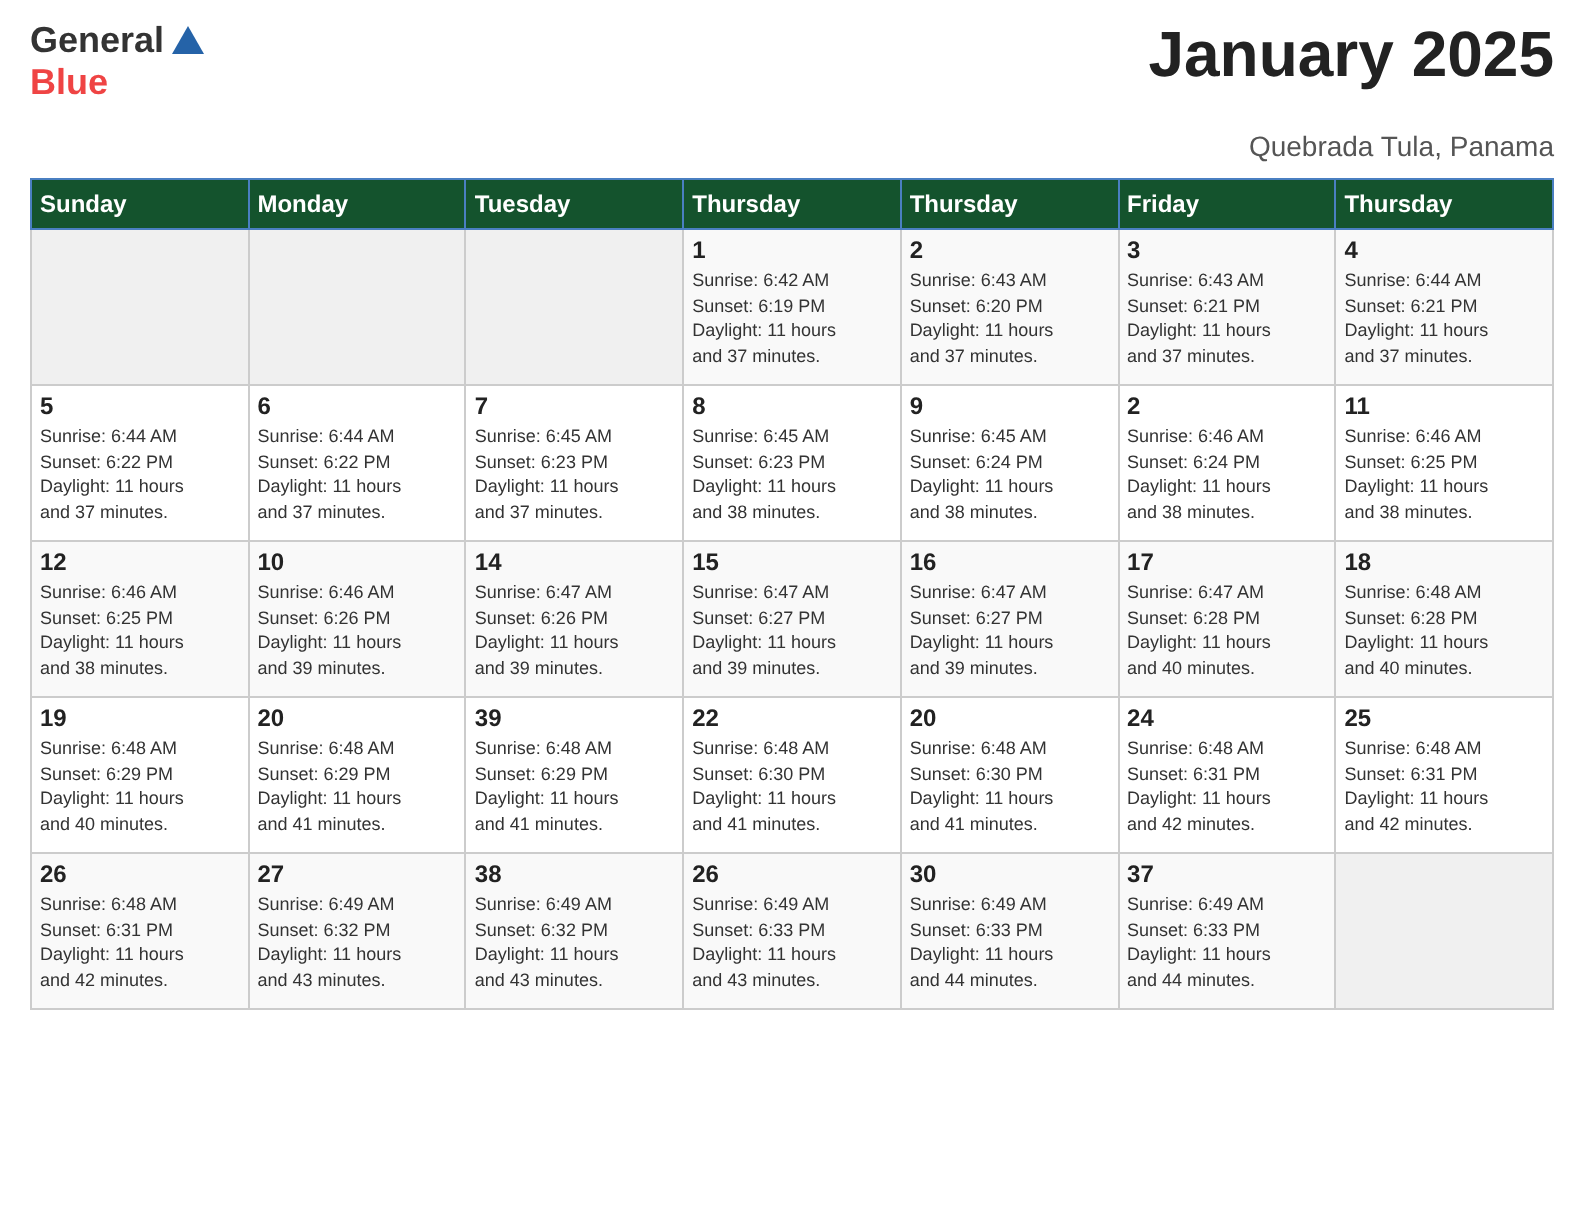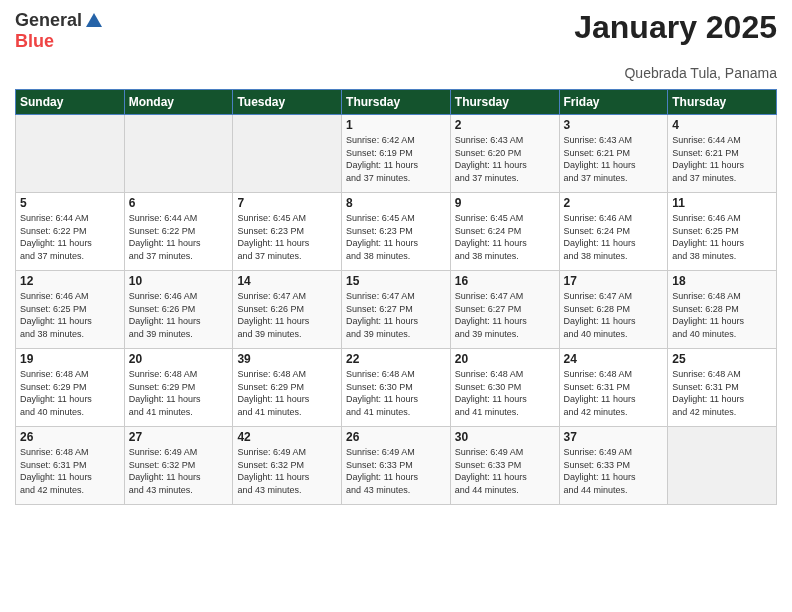--- a/index.html
+++ b/index.html
@@ -333,21 +333,21 @@
 and 42 minutes.</div>
           </td>
           <td>
             <span class="day-number">27</span>
             <div class="day-info" style="white-space: pre-line;">Sunrise: 6:49 AM
 Sunset: 6:32 PM
 Daylight: 11 hours
 and 43 minutes.</div>
           </td>
           <td>
-            <span class="day-number">42</span>
+            <span class="day-number">38</span>
             <div class="day-info" style="white-space: pre-line;">Sunrise: 6:49 AM
 Sunset: 6:32 PM
 Daylight: 11 hours
 and 43 minutes.</div>
           </td>
           <td>
             <span class="day-number">26</span>
             <div class="day-info" style="white-space: pre-line;">Sunrise: 6:49 AM
 Sunset: 6:33 PM
 Daylight: 11 hours

